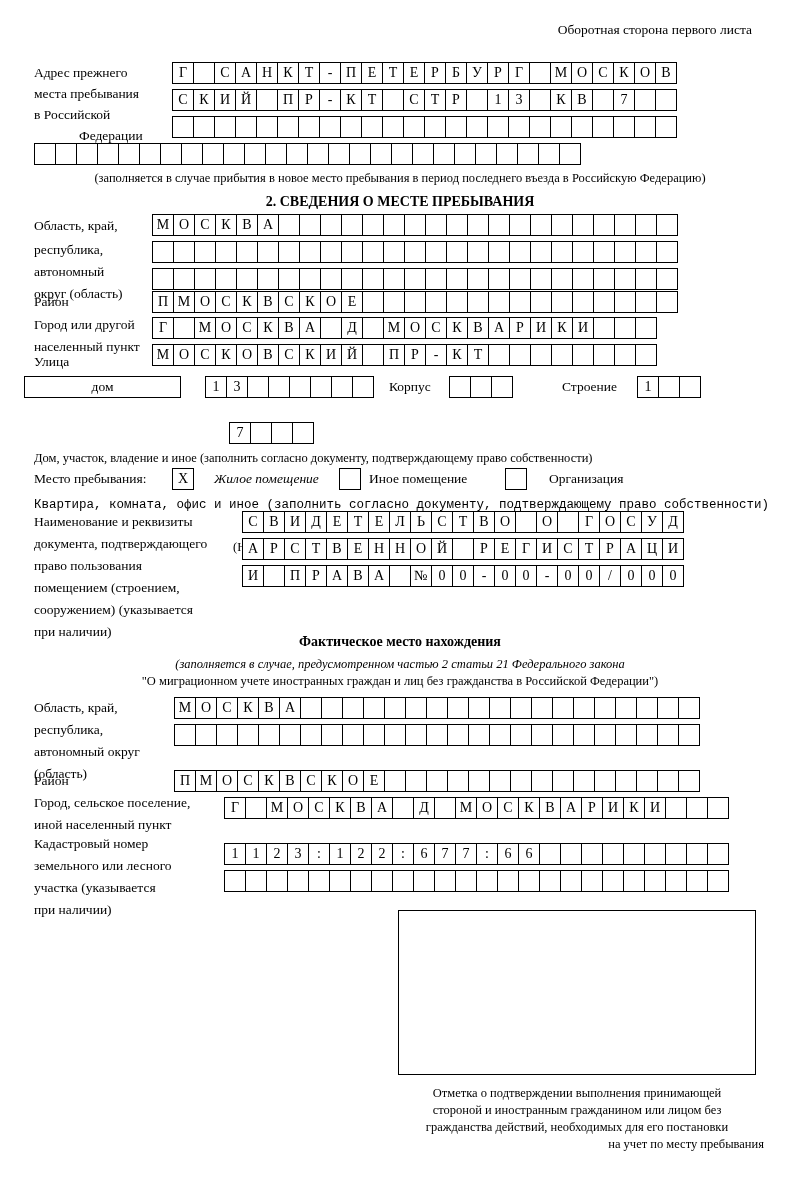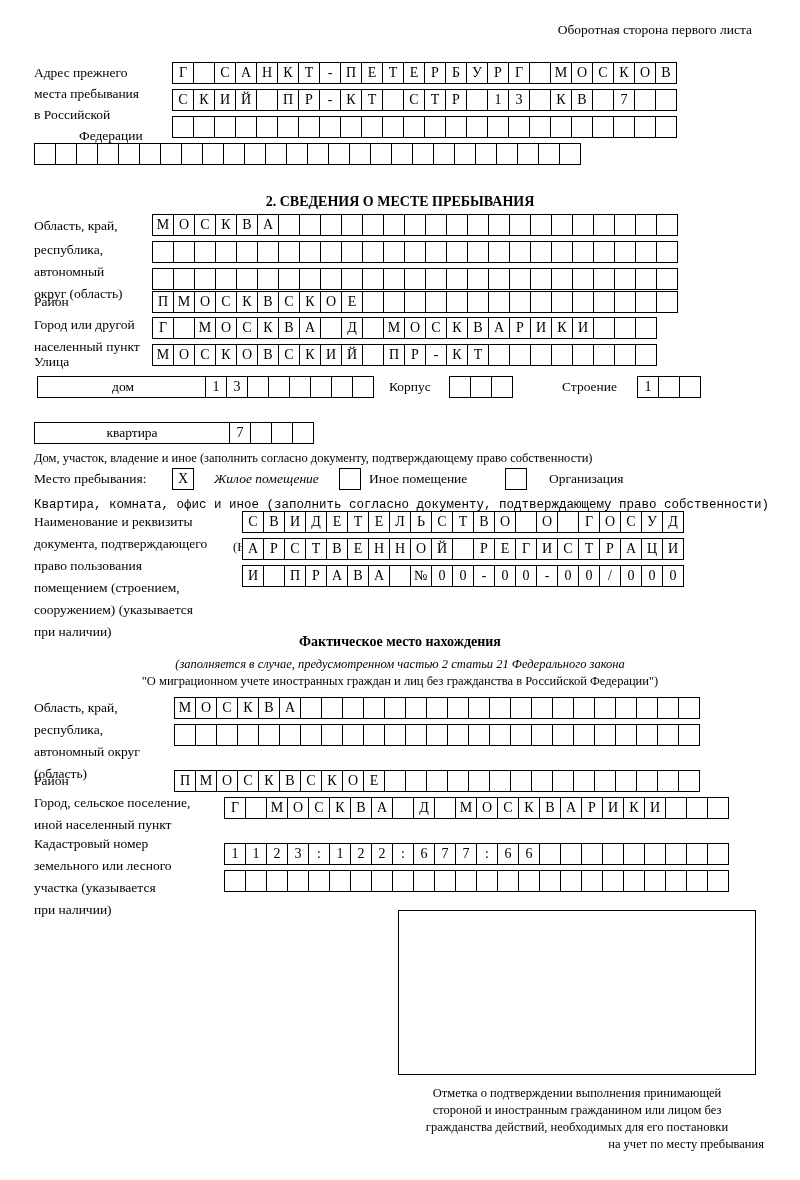--- a/index.html
+++ b/index.html
@@ -204,20 +204,21 @@
       <div class="cell"></div>
       <div class="cell"></div>
       <div class="cell"></div>
       <div class="cell"></div>
       <div class="cell"></div>
       <div class="cell"></div>
       <div class="cell"></div>
       <div class="cell"></div>
     </div>
 
+  <div class="footnote" style="left:34px; top:170px; width:732px;">(заполняется в случае прибытия в новое место пребывания в период последнего въезда в Российскую Федерацию)</div>
 
   <div class="title" style="top:194px;">2. СВЕДЕНИЯ О МЕСТЕ ПРЕБЫВАНИЯ</div>
 
   <div class="lbl" style="left:34px; top:216px;">Область, край,</div>
   <div class="lbl" style="left:34px; top:240px;">республика,</div>
   <div class="lbl" style="left:34px; top:262px;">автономный</div>
   <div class="lbl" style="left:34px; top:284px;">округ (область)</div>
 
   <div class="row" id="s2-region-0" style="left:152px; top:214px;">
       <div class="cell">М</div>
@@ -380,21 +381,21 @@
       <div class="cell"></div>
       <div class="cell"></div>
       <div class="cell"></div>
       <div class="cell"></div>
       <div class="cell"></div>
       <div class="cell"></div>
       <div class="cell"></div>
       <div class="cell"></div>
     </div>
 
-  <div class="boxlabel" style="left:37px; top:376px; width:172px;">дом</div>
+  <div class="boxlabel" style="left:24px; top:376px; width:157px;">дом</div>
   <div class="row" id="s2-house" style="left:205px; top:376px;">
       <div class="cell">1</div>
       <div class="cell">3</div>
       <div class="cell"></div>
       <div class="cell"></div>
       <div class="cell"></div>
       <div class="cell"></div>
       <div class="cell"></div>
       <div class="cell"></div>
     </div>
@@ -406,21 +407,20 @@
     </div>
   <div class="lbl" style="left:562px; top:377px;">Строение</div>
   <div class="row" id="s2-stroenie" style="left:637px; top:376px;">
       <div class="cell">1</div>
       <div class="cell"></div>
       <div class="cell"></div>
     </div>
 
   <div class="lbl small" style="left:34px; top:400px;">Дом, участок, владение и иное (заполнить согласно документу, подтверждающему право собственности)</div>
 
-  <div class="boxlabel" style="left:34px; top:422px; width:196px;">квартира</div>
   <div class="row" id="s2-flat" style="left:229px; top:422px;">
       <div class="cell">7</div>
       <div class="cell"></div>
       <div class="cell"></div>
       <div class="cell"></div>
     </div>
   <div class="lbl small" style="left:34px; top:447px;font-family:Liberation Mono, monospace;">Квартира, комната, офис и иное (заполнить согласно документу, подтверждающему право собственности)</div>
 
   <div class="lbl" style="left:34px; top:469px;">Место пребывания:</div>
   <div class="chk" style="left:172px; top:468px;">X</div>

